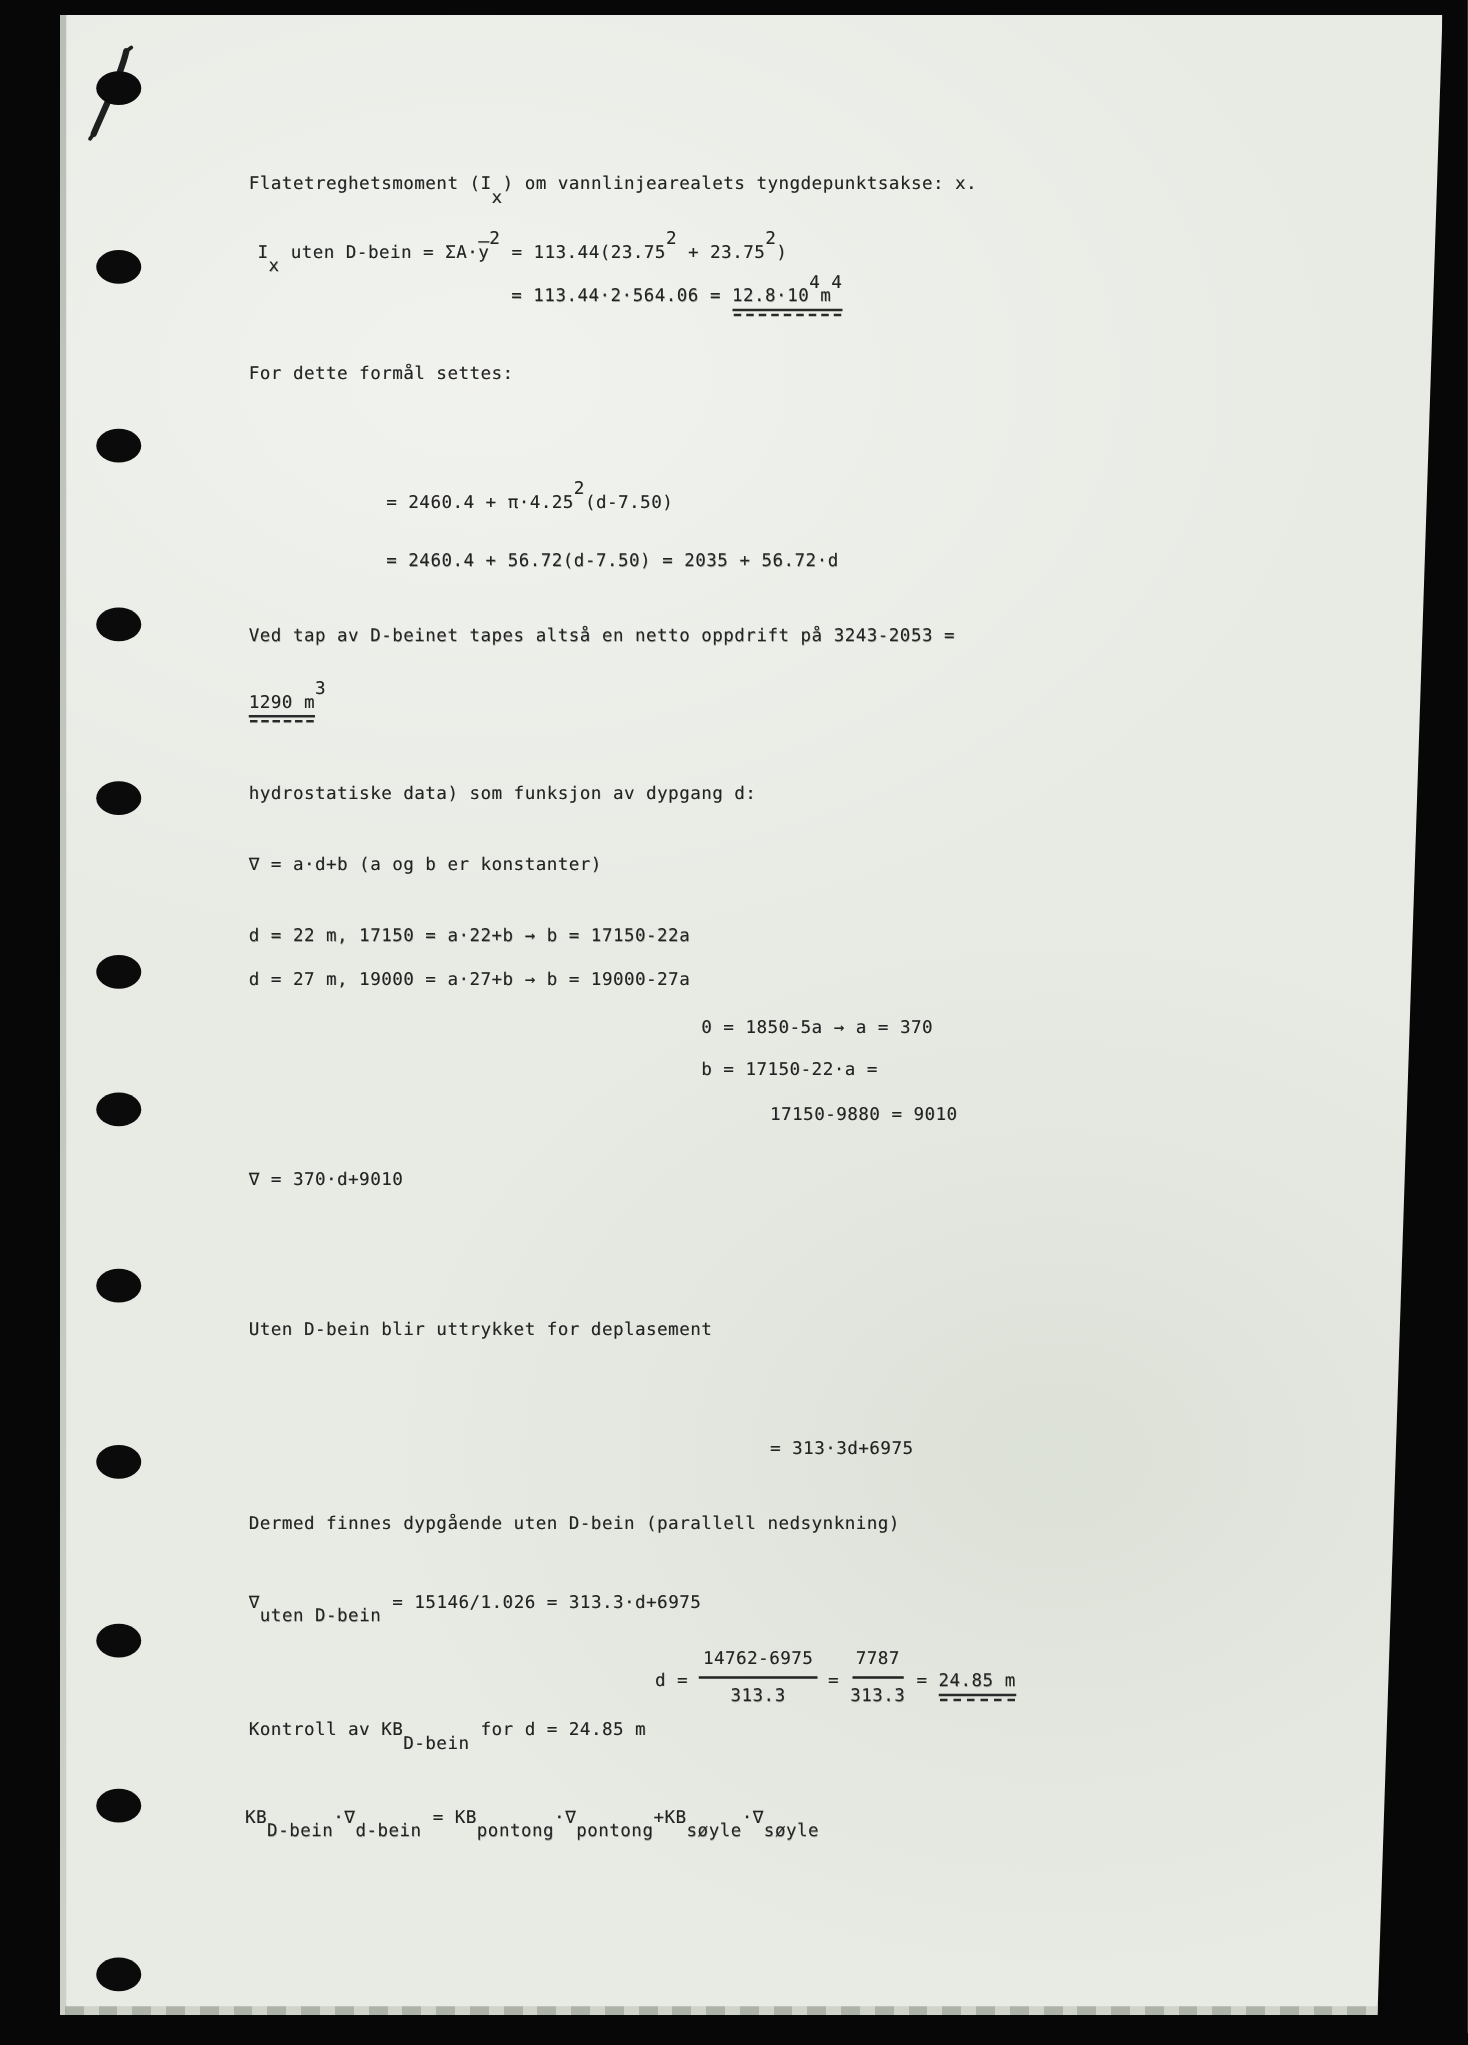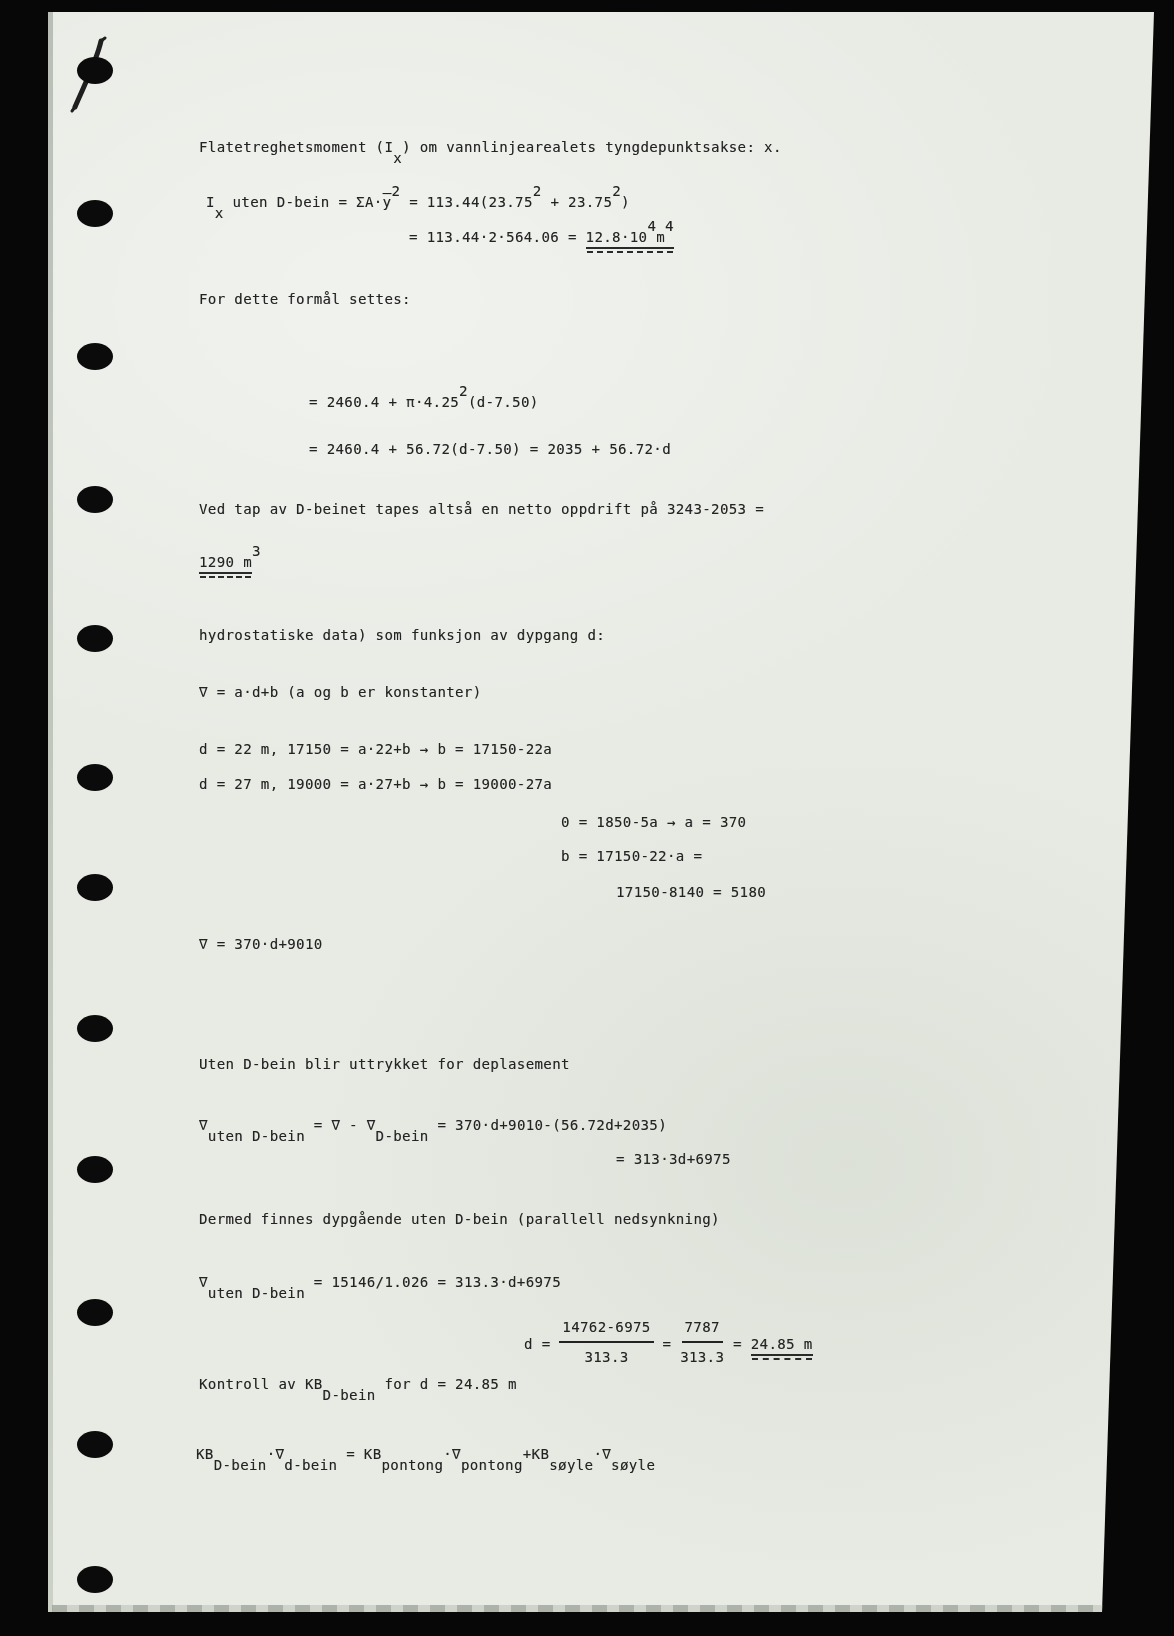--- a/index.html
+++ b/index.html
@@ -70,24 +70,23 @@
     <div class="line L6"><span class="tx">= 2460.4 + π·4.25</span><span class="sp">2</span><span class="tx">(d-7.50)</span></div>
     <div class="line L7"><span class="tx">= 2460.4 + 56.72(d-7.50) = 2035 + 56.72·d</span></div>
     <div class="line L8"><span class="tx">Ved tap av D-beinet tapes altså en netto oppdrift på 3243-2053 =</span></div>
     <div class="line L9"><span class="u"><span class="tx">1290 m</span></span><span class="sp">3</span></div>
     <div class="line L11"><span class="tx">hydrostatiske data) som funksjon av dypgang d:</span></div>
     <div class="line L12"><span class="tx">∇ = a·d+b (a og b er konstanter)</span></div>
     <div class="line L13"><span class="tx">d = 22 m, 17150 = a·22+b → b = 17150-22a</span></div>
     <div class="line L14"><span class="tx">d = 27 m, 19000 = a·27+b → b = 19000-27a</span></div>
     <div class="line L15"><span class="tx">0 = 1850-5a → a = 370</span></div>
     <div class="line L16"><span class="tx">b = 17150-22·a =</span></div>
-    <div class="line L17"><span class="tx">17150-8140 = 5180</span></div>
+    <div class="line L17"><span class="tx">17150-9880 = 9010</span></div>
     <div class="line L18"><span class="tx">∇ = 370·d+9010</span></div>
     <div class="line L20"><span class="tx">Uten D-bein blir uttrykket for deplasement</span></div>
-    <div class="line L21"><span class="tx">∇</span><span class="sb">uten D-bein</span><span class="tx"> = ∇ - ∇</span><span class="sb">D-bein</span><span class="tx"> = 370·d+9010-(56.72d+2035)</span></div>
     <div class="line L22"><span class="tx">= 313·3d+6975</span></div>
     <div class="line L23"><span class="tx">Dermed finnes dypgående uten D-bein (parallell nedsynkning)</span></div>
     <div class="line L24"><span class="tx">∇</span><span class="sb">uten D-bein</span><span class="tx"> = 15146/1.026 = 313.3·d+6975</span></div>
     <div class="line L25"><span class="tx">d = </span><span class="frac"><span class="fn">14762-6975</span><span class="fd">313.3</span></span><span class="tx"> = </span><span class="frac"><span class="fn">7787</span><span class="fd">313.3</span></span><span class="tx"> = </span><span class="u"><span class="tx">24.85 m</span></span></div>
     <div class="line L26"><span class="tx">Kontroll av KB</span><span class="sb">D-bein</span><span class="tx"> for d = 24.85 m</span></div>
     <div class="line L27"><span class="tx">KB</span><span class="sb">D-bein</span><span class="tx">·∇</span><span class="sb">d-bein</span><span class="tx"> = KB</span><span class="sb">pontong</span><span class="tx">·∇</span><span class="sb">pontong</span><span class="tx">+KB</span><span class="sb">søyle</span><span class="tx">·∇</span><span class="sb">søyle</span></div>
   </div>
 </div>
 
 </body></html>

